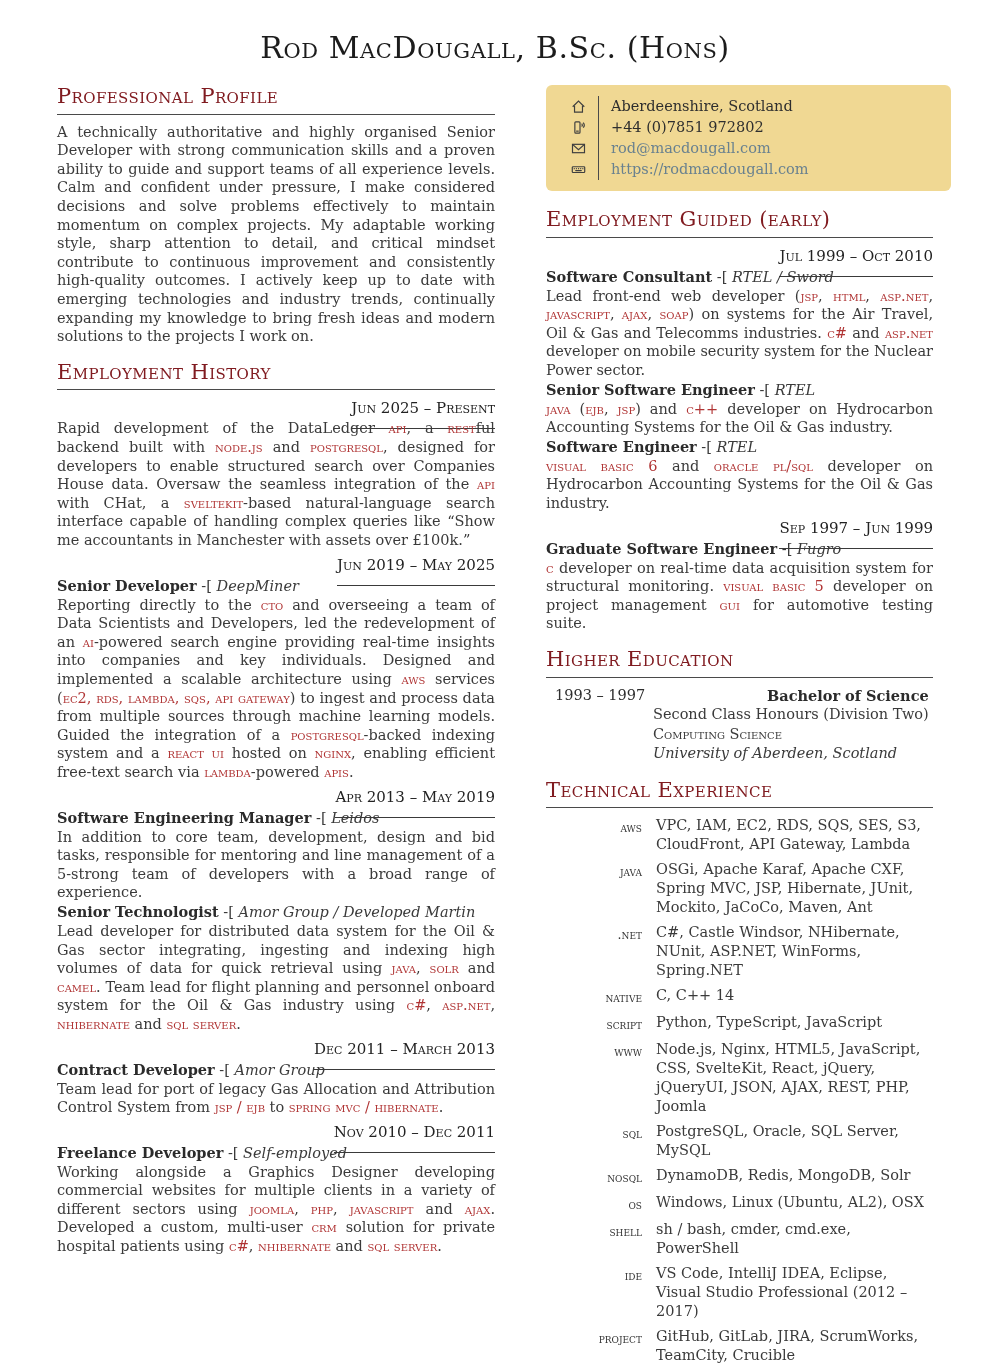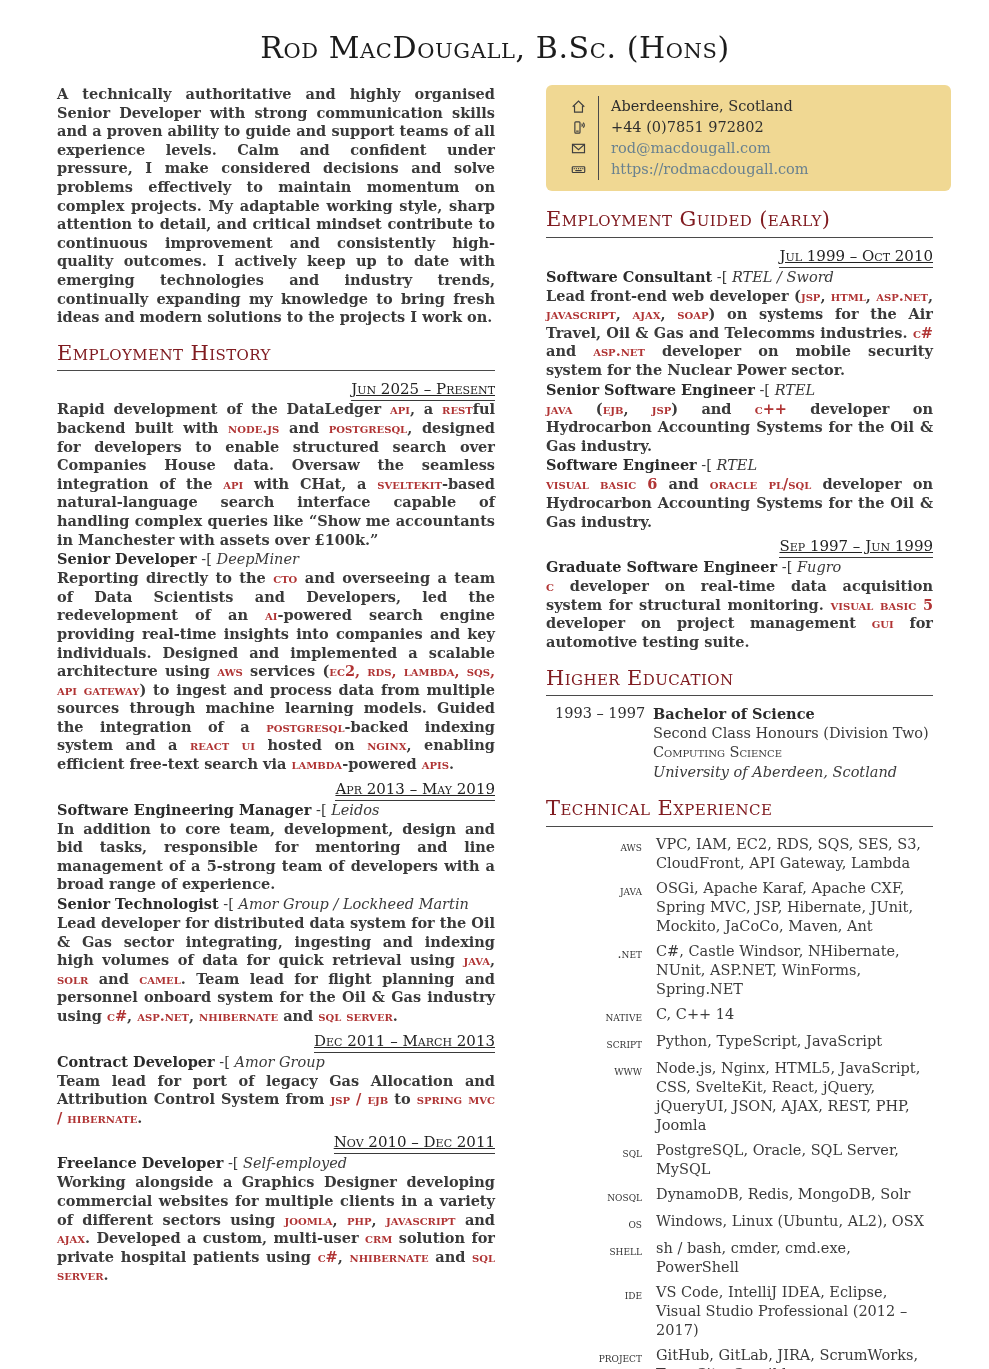--- a/index.html
+++ b/index.html
@@ -25,73 +25,75 @@
   .cols{display:flex;gap:51px;align-items:flex-start;}
   .col-left{width:438px;flex:0 0 438px;}
   .col-right{width:387px;flex:0 0 387px;}
   h2{
     font-variant:small-caps;font-weight:400;font-size:21px;
     color:var(--c-heading);border-bottom:1.2px solid var(--c-rule);
     padding-bottom:6px;margin:0 0 8px;letter-spacing:.4px;line-height:1.08;
   }
   .sec{margin-bottom:13px;}
   .sec+.sec h2{margin-top:15px;}
-  .body-par{text-align:justify;font-size:14.5px;line-height:18.6px;margin:0;font-weight:bold;}
+  .body-par{text-align:justify;font-size:14.5px;line-height:18.6px;margin:0;}
   .kw{color:var(--c-keyword);font-variant:small-caps;}
   .date-line{text-align:right;font-variant:small-caps;font-size:15px;margin-top:5px;color:#222;line-height:21px;}
-  .date-line span{border-bottom:1.1px solid #3a3a3a;padding-bottom:2px;text-decoration:underline;}
+  .date-line span{border-bottom:1.1px solid #3a3a3a;padding-bottom:11px;}
   .role{font-size:14.5px;line-height:19px;}
   .role .title{font-weight:700;color:#2b2b2b;}
   .role .company{font-style:italic;}
   .role .url{color:var(--c-link);}
   
   .contact-box{
     background:var(--c-contact-bg);border-radius:6px;width:405px;
     padding:11px 14px 11px 20px;display:flex;margin-bottom:17px;
   }
   .icon-col{display:flex;flex-direction:column;}
   .icon-cell{height:21px;width:24px;display:flex;align-items:center;justify-content:center;}
   .icon-cell svg{display:block;}
   .text-col{border-left:1.2px solid #4a4a4a;margin-left:8px;padding-left:12px;display:flex;flex-direction:column;}
   .text-cell{height:21px;line-height:21px;font-size:14.5px;color:#2e2e2e;white-space:nowrap;}
   .text-cell.is-link{color:var(--c-link);}
   
   .edu-row{display:flex;font-size:14.5px;line-height:19.5px;padding-left:9px;margin-top:8px;}
   .edu-years{width:98px;flex:0 0 98px;color:#2e2e2e;}
-  .edu-degree{font-weight:700;color:#2b2b2b;}
+  .edu-degree{font-weight:700;color:#2b2b2b;text-align:right;}
   .edu-field{font-variant:small-caps;}
   .edu-univ{font-style:italic;}
   
   .tech-grid{display:grid;grid-template-columns:96px 1fr;column-gap:14px;row-gap:6px;font-size:14.5px;line-height:19px;}
   .tech-label{text-align:right;font-variant:small-caps;font-size:12.5px;color:#333;padding-top:2px;}
   .tech-value{color:var(--c-body);}
 </style>
 </head>
 <body>
 
 <div class="page">
   <h1>Rod MacDougall, B.Sc. (Hons)</h1>
 
   <div class="cols">
 
     <div class="col-left">
       <div class="sec">
+        <h2>Professional Profile</h2>
         <p class="body-par">A technically authoritative and highly organised Senior Developer with strong communication skills and a proven ability to guide and support teams of all experience levels.  Calm and confident under pressure, I make considered decisions and solve problems effectively to maintain momentum on complex projects.  My adaptable working style, sharp attention to detail, and critical mindset contribute to continuous improvement and consistently high-quality outcomes.  I actively keep up to date with emerging technologies and industry trends, continually expanding my knowledge to bring fresh ideas and modern solutions to the projects I work on.</p>
       </div>
       <div class="sec">
         <h2>Employment History</h2>
         <div id="employment-mount">
             <div class="date-line"><span>Jun 2025 – Present</span></div>
             <p class="body-par"><span>Rapid development of the DataLedger </span><span class="kw">api</span><span>, a </span><span class="kw">rest</span><span>ful backend built with </span><span class="kw">node.js</span><span> and </span><span class="kw">postgresql</span><span>, designed for developers to enable structured search over Companies House data.  Oversaw the seamless integration of the </span><span class="kw">api</span><span> with CHat, a </span><span class="kw">sveltekit</span><span>-based natural-language search interface capable of handling complex queries like “Show me accountants in Manchester with assets over £100k.”</span></p>
+            <div class="date-line"><span>Jun 2019 – May 2025</span></div>
             <div class="role"><span class="title">Senior Developer</span><span class="sep"> -[ </span><span class="company">DeepMiner</span></div>
             <p class="body-par"><span>Reporting directly to the </span><span class="kw">cto</span><span> and overseeing a team of Data Scientists and Developers, led the redevelopment of an </span><span class="kw">ai</span><span>-powered search engine providing real-time insights into companies and key individuals.  Designed and implemented a scalable architecture using </span><span class="kw">aws</span><span> services (</span><span class="kw">ec2, rds, lambda, sqs, api gateway</span><span>) to ingest and process data from multiple sources through machine learning models.  Guided the integration of a </span><span class="kw">postgresql</span><span>-backed indexing system and a </span><span class="kw">react ui</span><span> hosted on </span><span class="kw">nginx</span><span>, enabling efficient free-text search via </span><span class="kw">lambda</span><span>-powered </span><span class="kw">apis</span><span>.</span></p>
             <div class="date-line"><span>Apr 2013 – May 2019</span></div>
             <div class="role"><span class="title">Software Engineering Manager</span><span class="sep"> -[ </span><span class="company">Leidos</span></div>
             <p class="body-par"><span>In addition to core team, development, design and bid tasks, responsible for mentoring and line management of a 5-strong team of developers with a broad range of experience.</span></p>
-            <div class="role"><span class="title">Senior Technologist</span><span class="sep"> -[ </span><span class="company">Amor Group / Lockheed Martin</span></div>
+            <div class="role"><span class="title">Senior Technologist</span><span class="sep"> -[ </span><span class="company">Amor Group / Developed Martin</span></div>
             <p class="body-par"><span>Lead developer for distributed data system for the Oil &amp; Gas sector integrating, ingesting and indexing high volumes of data for quick retrieval using </span><span class="kw">java</span><span>, </span><span class="kw">solr</span><span> and </span><span class="kw">camel</span><span>.  Team lead for flight planning and personnel onboard system for the Oil &amp; Gas industry using </span><span class="kw">c#</span><span>, </span><span class="kw">asp.net</span><span>, </span><span class="kw">nhibernate</span><span> and </span><span class="kw">sql server</span><span>.</span></p>
             <div class="date-line"><span>Dec 2011 – March 2013</span></div>
             <div class="role"><span class="title">Contract Developer</span><span class="sep"> -[ </span><span class="company">Amor Group</span></div>
             <p class="body-par"><span>Team lead for port of legacy Gas Allocation and Attribution Control System from </span><span class="kw">jsp / ejb</span><span> to </span><span class="kw">spring mvc / hibernate</span><span>.</span></p>
             <div class="date-line"><span>Nov 2010 – Dec 2011</span></div>
             <div class="role"><span class="title">Freelance Developer</span><span class="sep"> -[ </span><span class="company">Self-employed</span></div>
             <p class="body-par"><span>Working alongside a Graphics Designer developing commercial websites for multiple clients in a variety of different sectors using </span><span class="kw">joomla</span><span>, </span><span class="kw">php</span><span>, </span><span class="kw">javascript</span><span> and </span><span class="kw">ajax</span><span>.  Developed a custom, multi-user </span><span class="kw">crm</span><span> solution for private hospital patients using </span><span class="kw">c#</span><span>, </span><span class="kw">nhibernate</span><span> and </span><span class="kw">sql server</span><span>.</span></p>
           </div>
       </div>
     </div>

